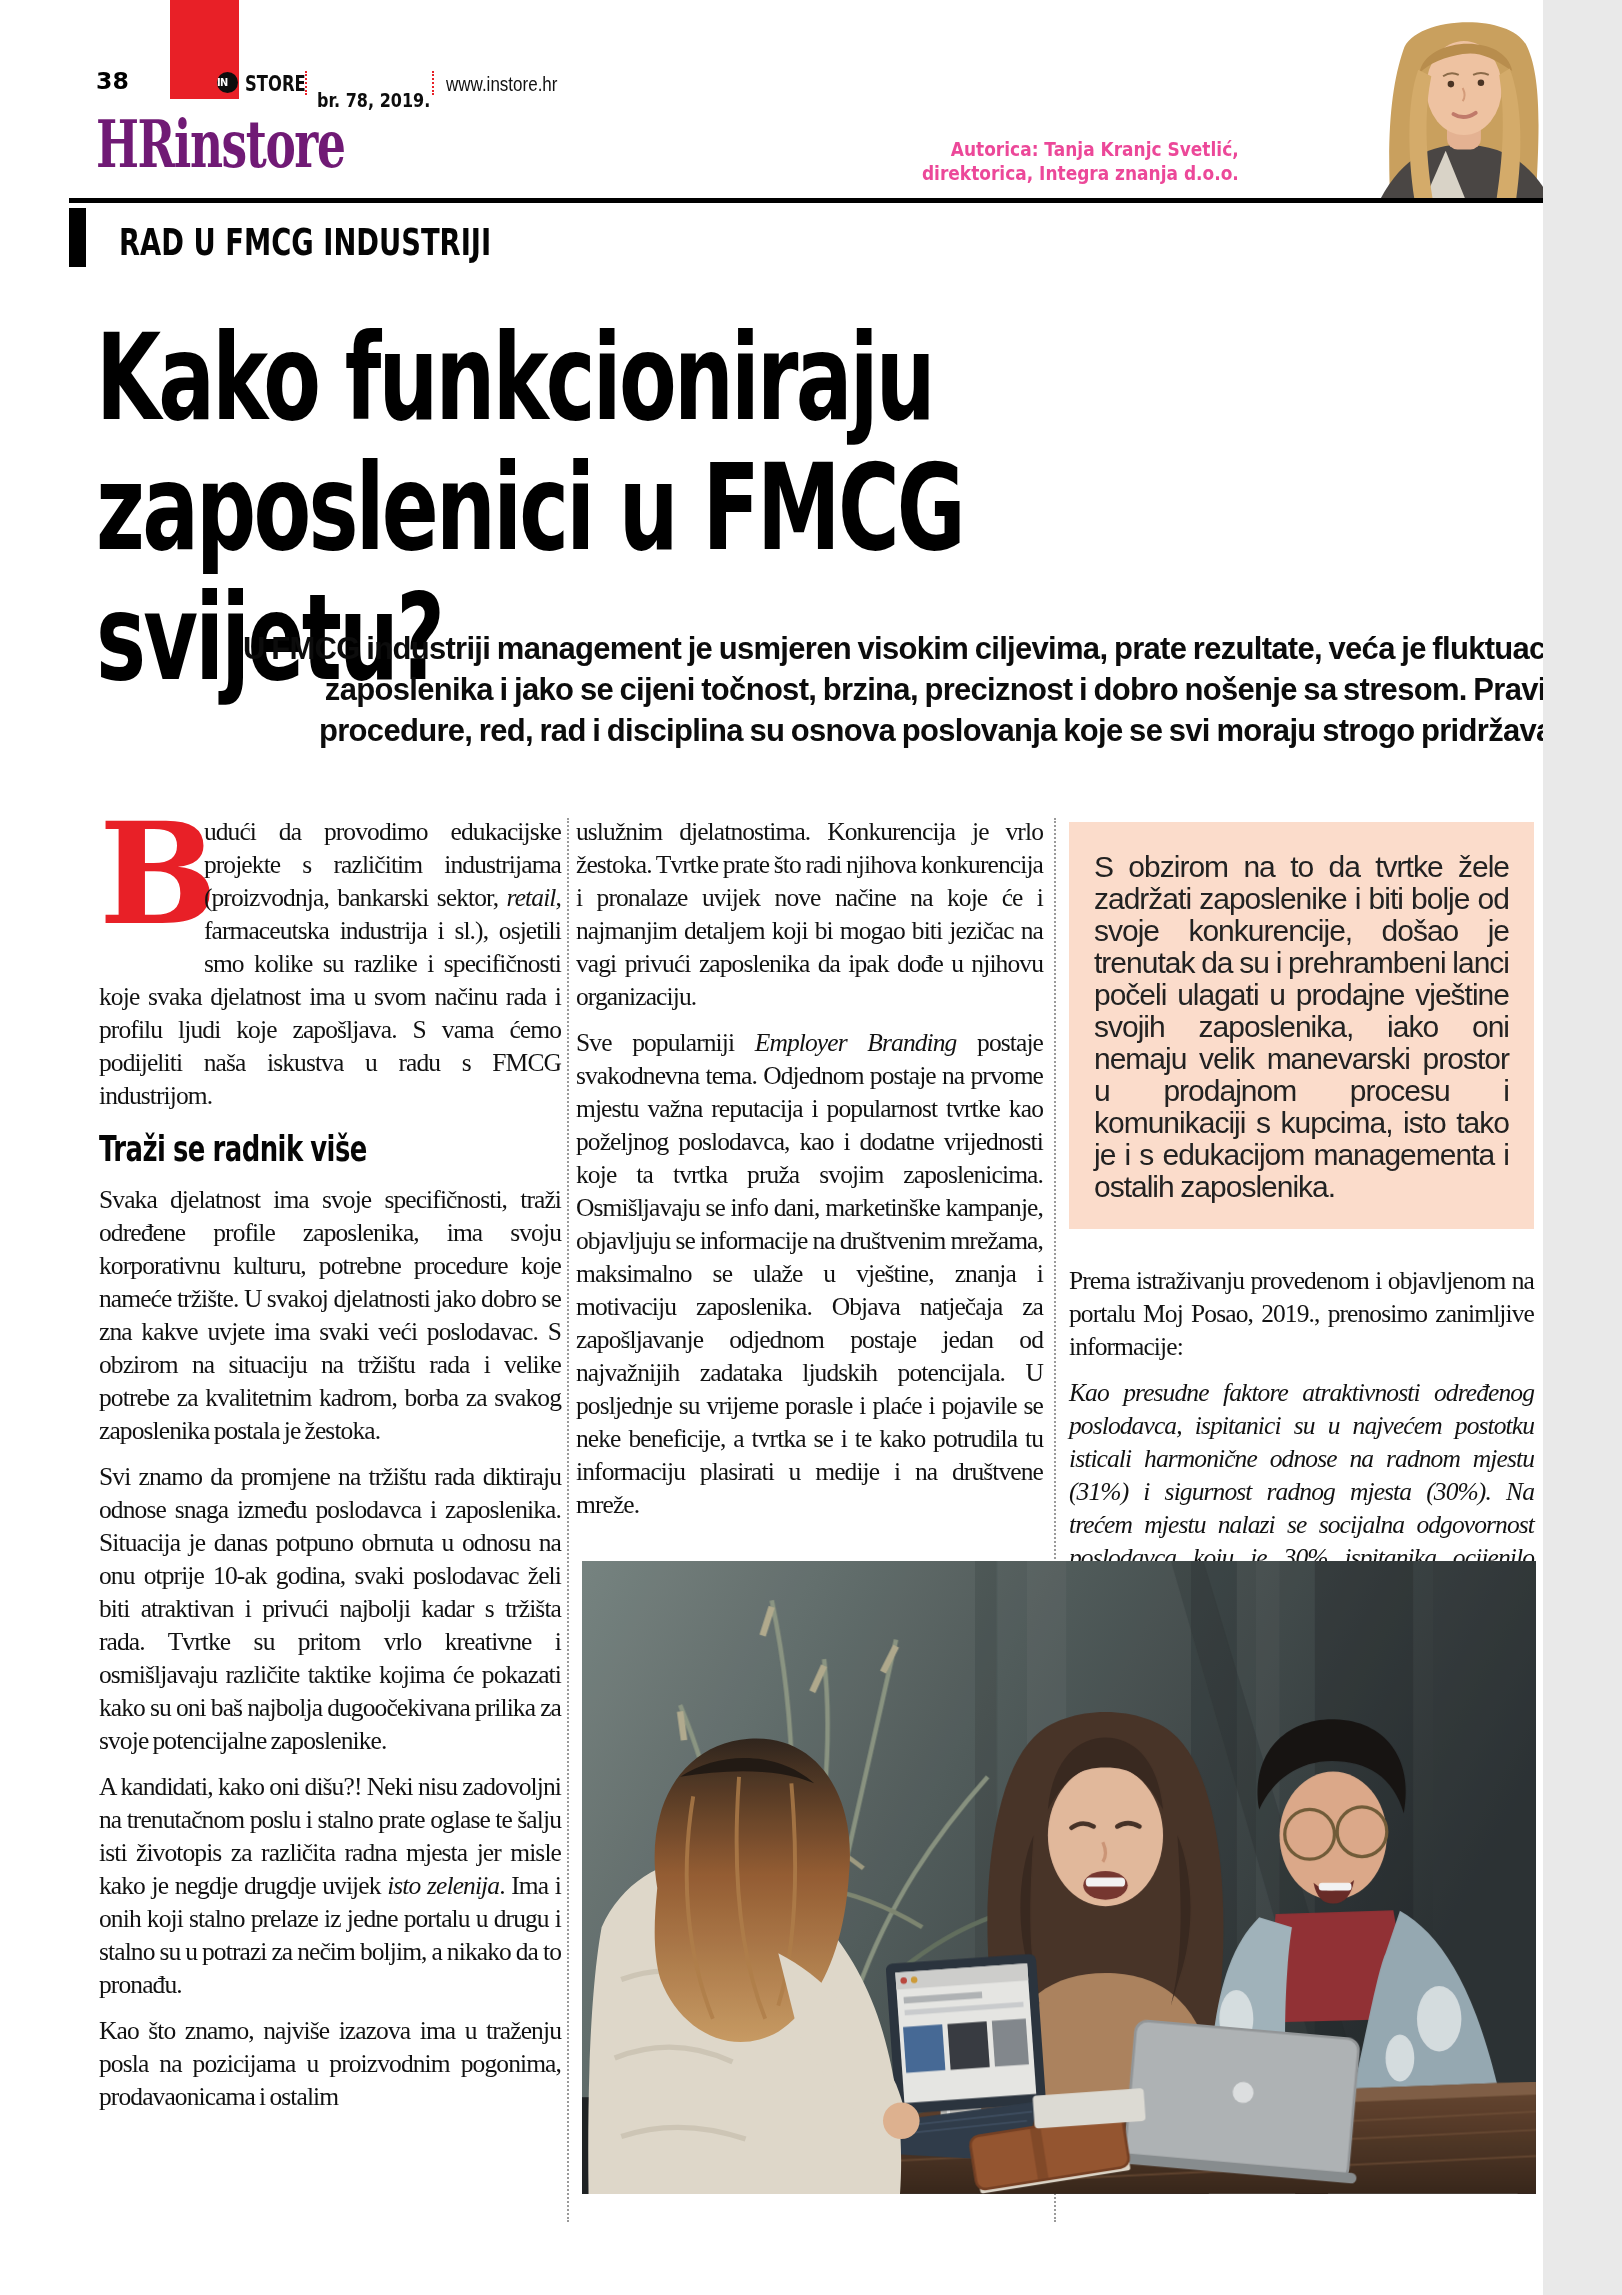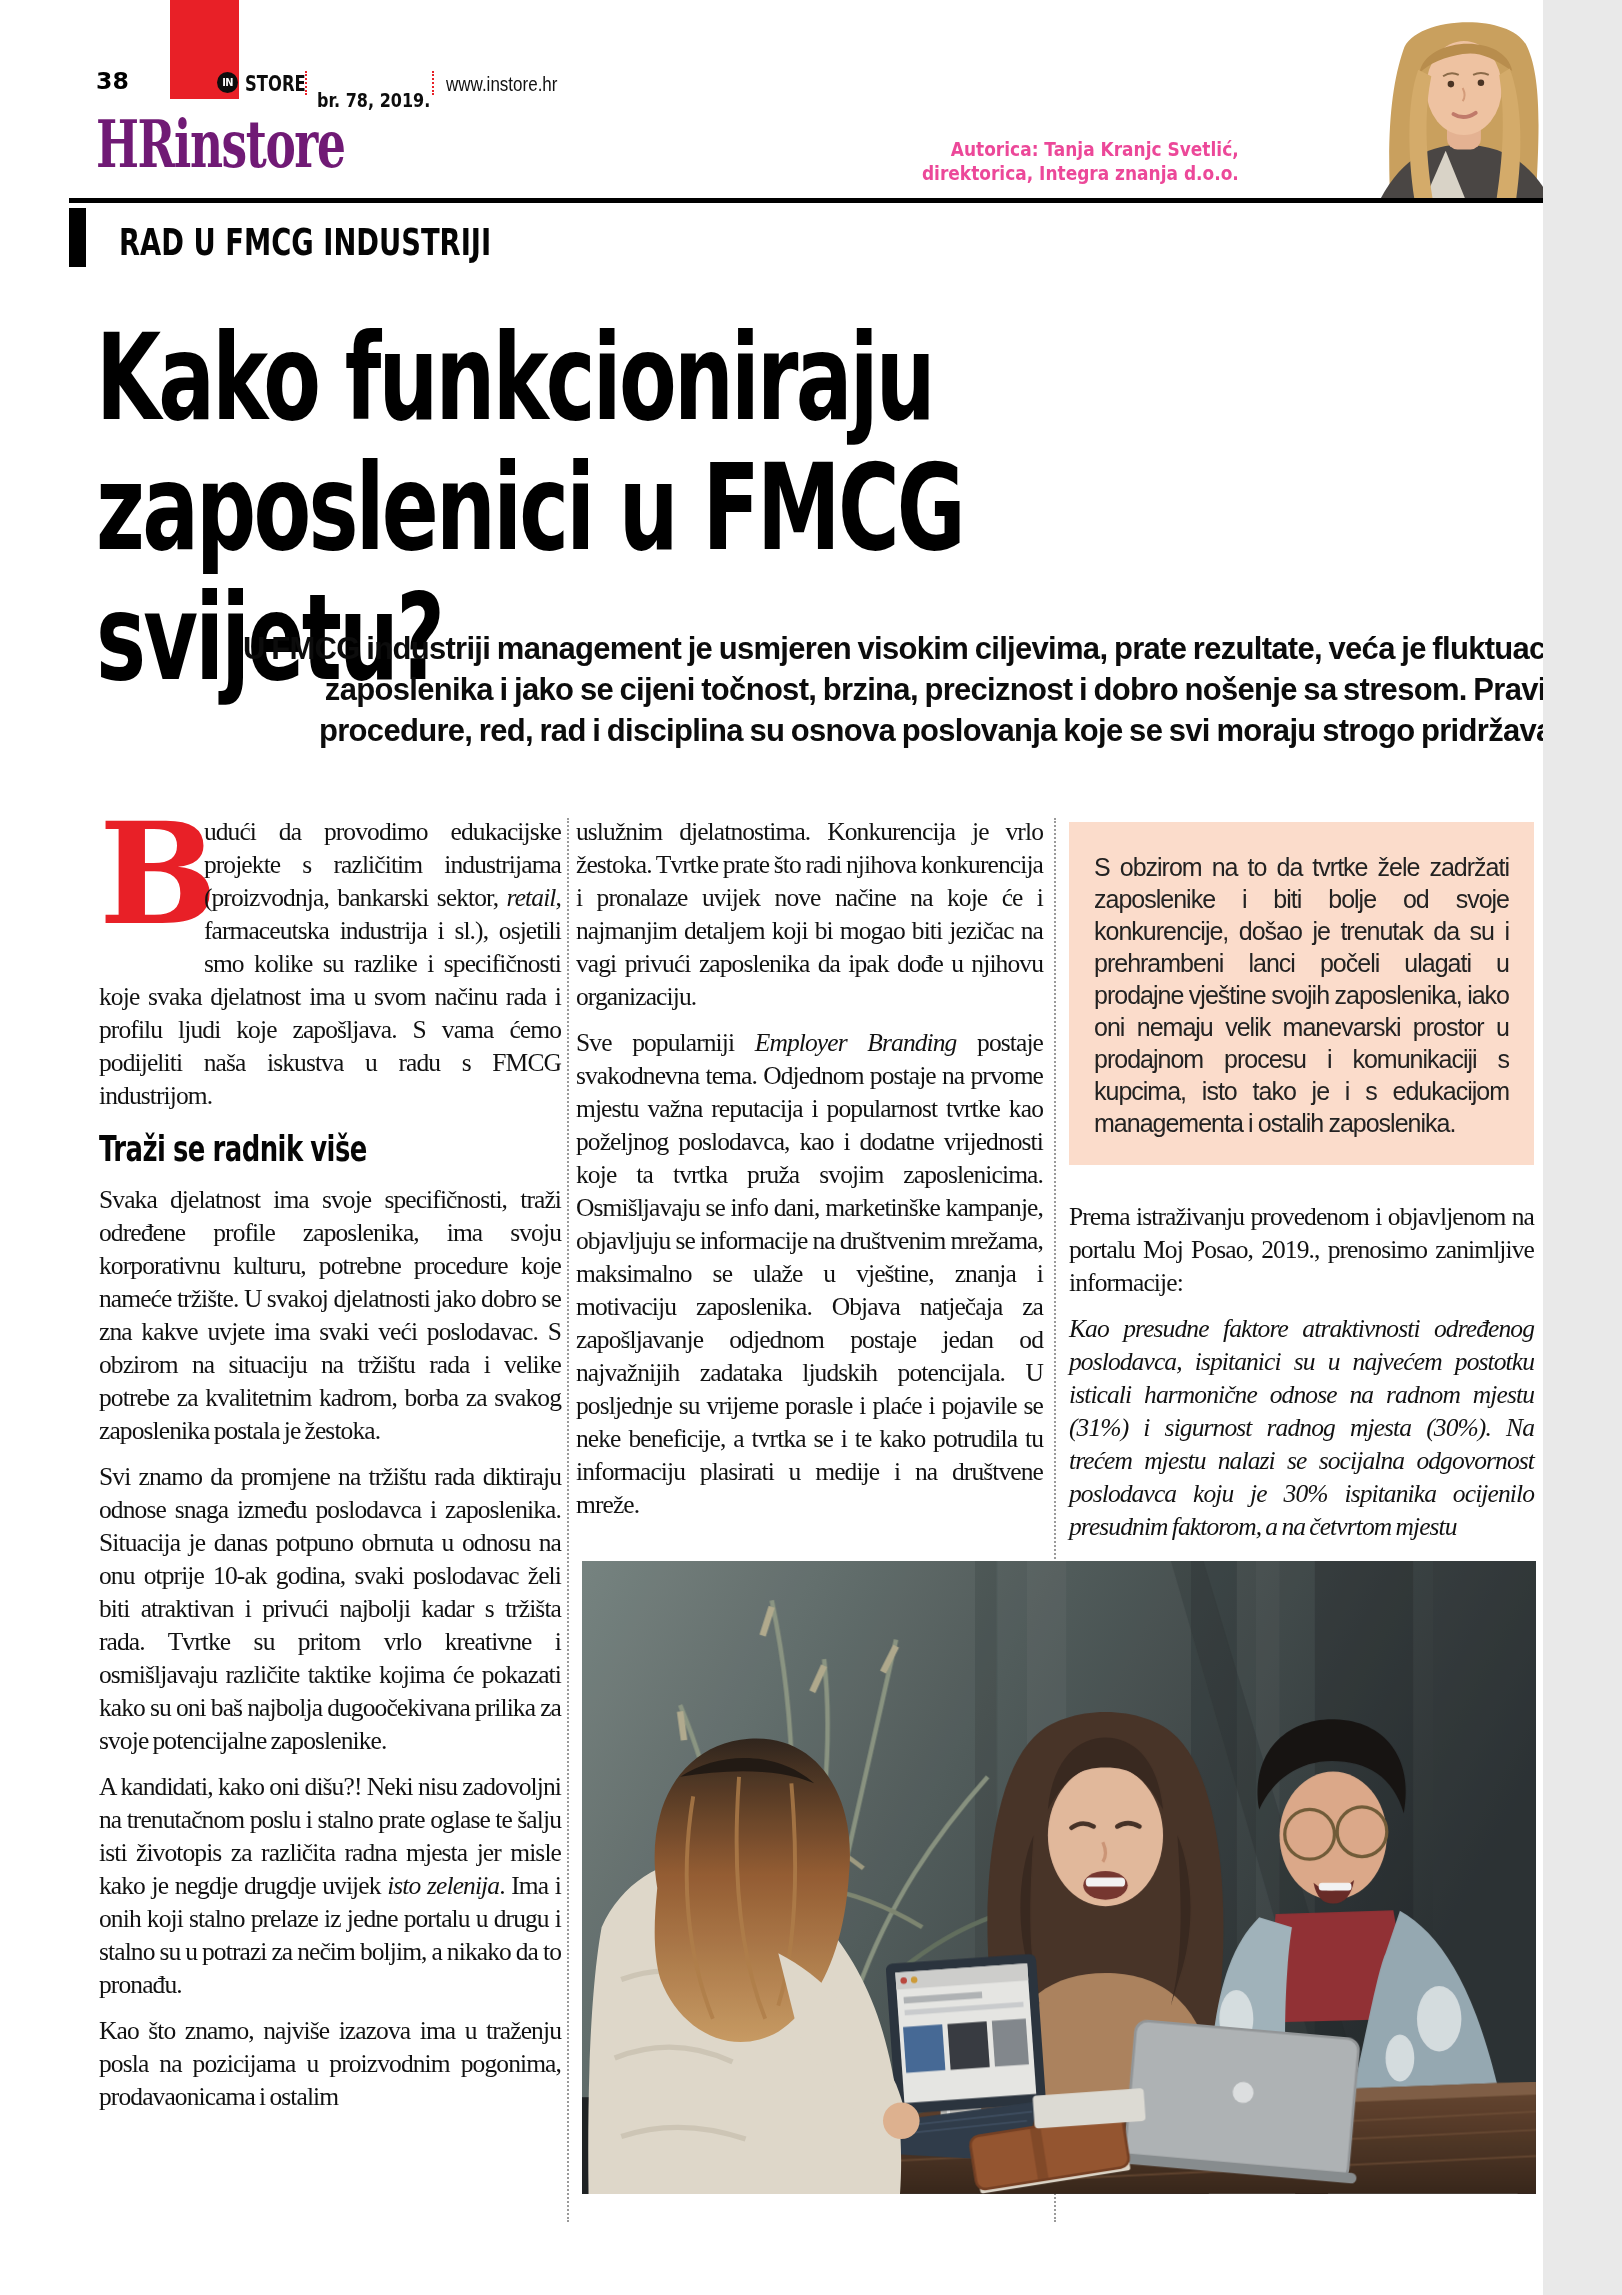--- a/index.html
+++ b/index.html
@@ -6,21 +6,21 @@
   #page{position:relative;width:1543px;height:2295px;background:#ffffff;overflow:hidden;
         font-family:"Liberation Serif",serif;color:#141414;}
   .abs{position:absolute;}
   .sq{display:inline-block;transform-origin:0 0;white-space:nowrap;}
   .sqr{display:inline-block;transform-origin:100% 0;white-space:nowrap;}
 
   
   #page-num{left:96px;top:67px;font:bold 23.6px "DejaVu Sans",sans-serif;color:#000;}
   #red-block{left:170px;top:0;width:69px;height:99px;background:#e82027;}
   #logo-circle{left:217px;top:72px;width:21px;height:21px;border-radius:50%;background:#0d0d0d;
-               color:#fff;display:flex;align-items:center;justify-content:center;
+               color:#fff;display:flex;align-items:center;
                font:bold 9.8px "DejaVu Sans",sans-serif;letter-spacing:-0.7px;}
   #logo-store{left:245px;top:72px;font:bold 21px "DejaVu Sans",sans-serif;color:#0d0d0d;}
   .dotsep{width:0;height:23.6px;border-left:2.6px dotted #e82027;}
   #sep1{left:305px;top:71px;}
   #sep2{left:432px;top:71px;}
   #issue{left:317px;top:72px;font:bold 20px "DejaVu Sans",sans-serif;color:#0d0d0d;margin-top:16px;}
   #website{left:446px;top:73px;font:400 20px "Liberation Sans",sans-serif;color:#111;}
   #section-name{left:96px;top:106px;font:bold 65px "DejaVu Serif",serif;color:#701a75;letter-spacing:-2px;}
   #author-block{right:304px;top:137px;text-align:right;font:bold 20px "DejaVu Sans",sans-serif;
                 color:#ec4899;line-height:24px;}
@@ -44,21 +44,21 @@
   #col3{left:1069px;width:465px;}
   .col p{margin:0 0 13px 0;}
   .dropcap{float:left;color:#e82027;font-family:"DejaVu Serif",serif;font-weight:bold;
            font-size:140px;line-height:109px;height:128px;width:97px;margin:5.2px 7.9px 0 0;}
   .subhead{display:block;margin:17px 0 14.4px 0;font:bold 35px "DejaVu Sans",sans-serif;
            color:#060606;letter-spacing:-0.7px;}
   .divider{position:absolute;top:818px;height:1404px;width:0;border-left:2px dotted #9a9a9a;}
   #div1{left:567px;} #div2{left:1054px;} #div3{left:1588px;}
 
   #highlight-box{background:#fbdccb;padding:29px 25px 26px 25px;margin:6.5px 0 35px 0;
-                 font-family:"Liberation Sans",sans-serif;font-size:25px;line-height:32px;
+                 font-family:"Liberation Sans",sans-serif;font-size:30px;line-height:32px;
                  letter-spacing:-1px;word-spacing:-0.7px;color:#222;text-align:justify;}
   .ital{font-style:italic;}
 
   
   #article-photo{left:582px;top:1561px;width:954px;height:633px;z-index:5;}
   svg{display:block;}
 </style>
 </head>
 <body>
 

